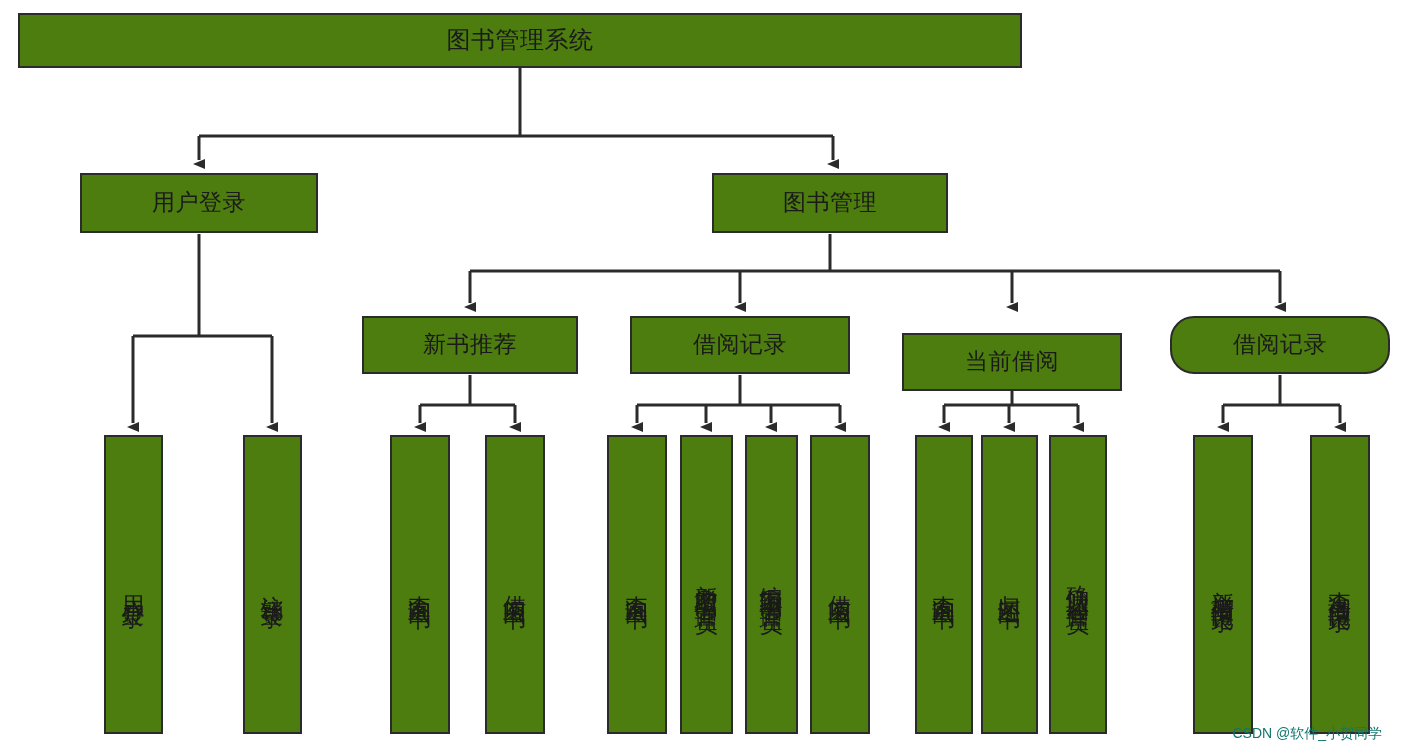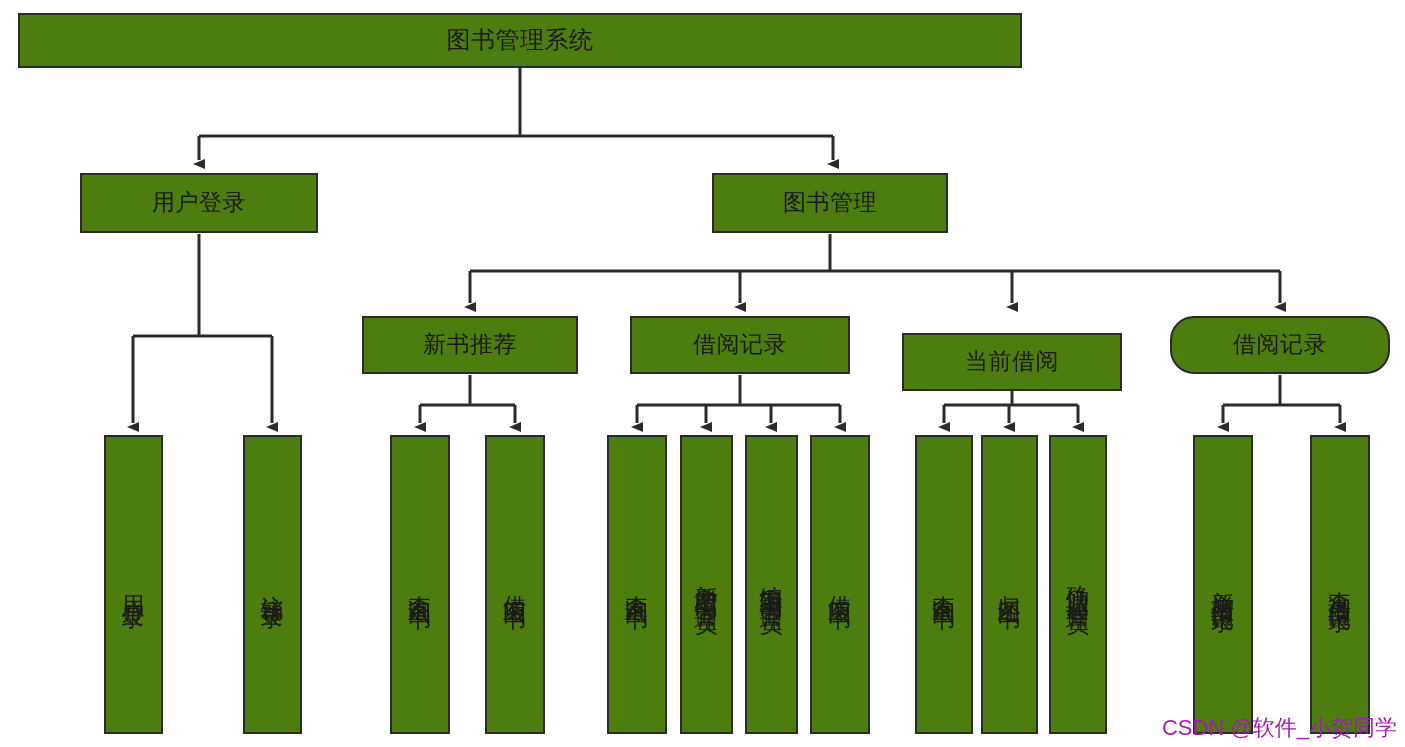--- a/index.html
+++ b/index.html
@@ -57,24 +57,24 @@
   .node.vert .label {
     writing-mode: vertical-rl;
     text-orientation: upright;
     font-size: 23px;
     letter-spacing: 4px;
     line-height: 1.05;
     max-height: 100%;
   }
   #watermark {
     position: absolute;
-    right: 8px;
+    right: 23px;
     bottom: 4px;
-    font-size: 22px;
-    color: #a21caf;
+    font-size: 14px;
+    color: #0f766e;
     white-space: nowrap;
     z-index: 5;
   }
 </style>
 </head>
 <body>
 
 <div id="canvas">
 
   <svg id="edges" viewBox="0 0 1405 747" xmlns="http://www.w3.org/2000/svg">

